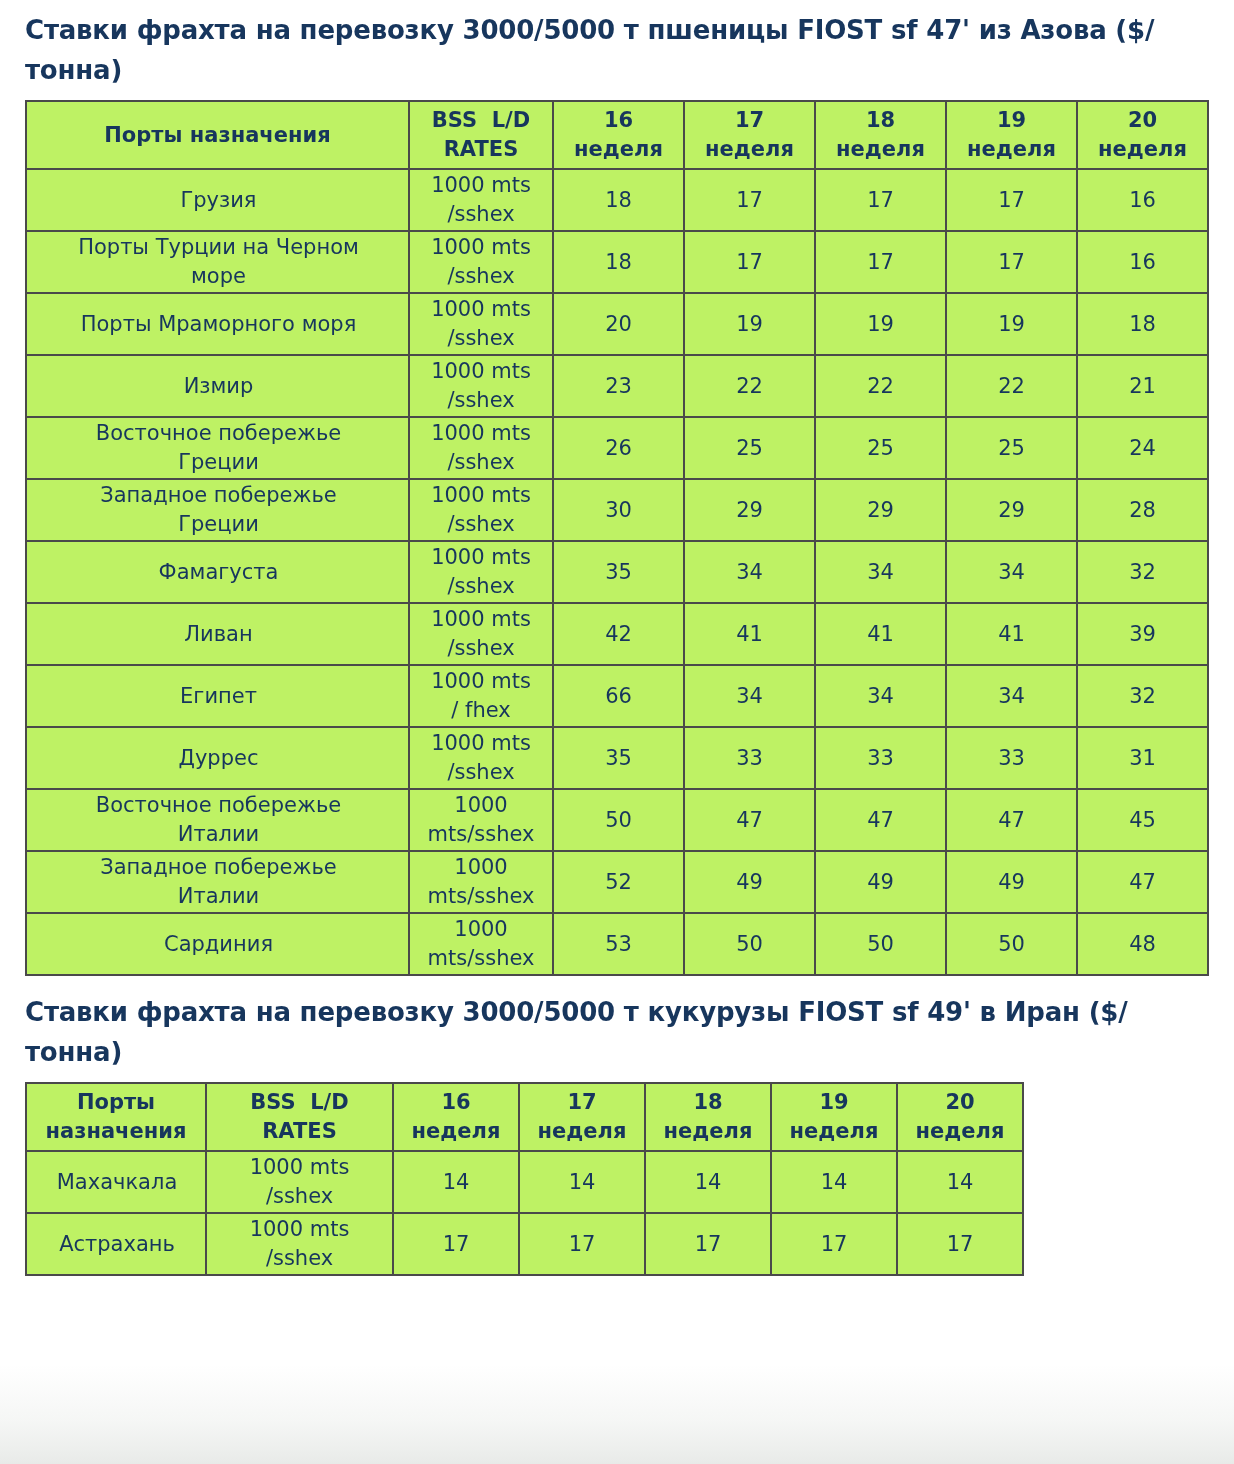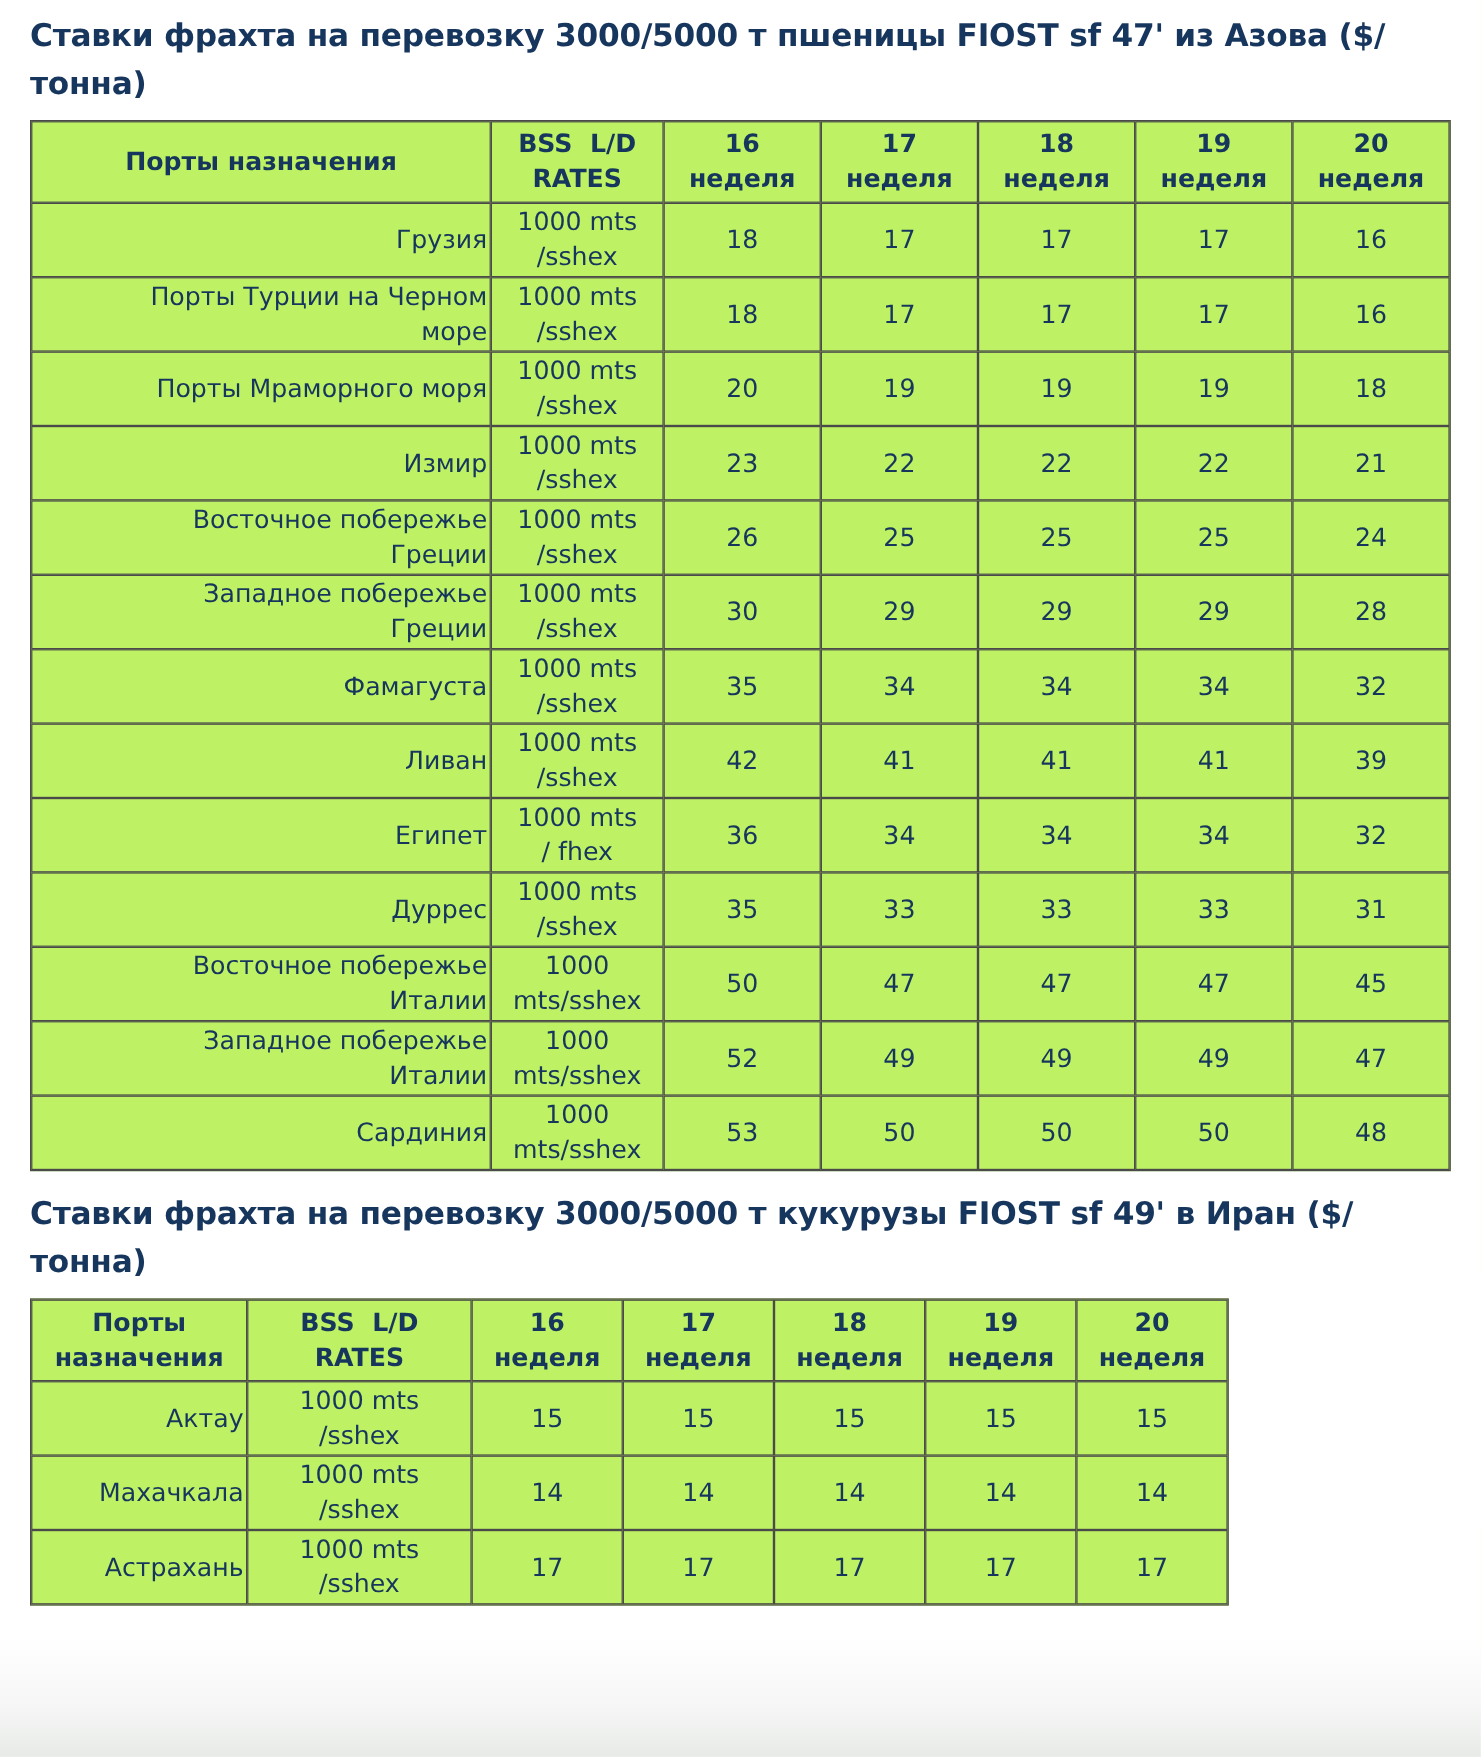--- a/index.html
+++ b/index.html
@@ -48,21 +48,21 @@
     vertical-align: middle;
     padding: 1px 2px;
     overflow: hidden;
   }
   table.rates th {
     font-weight: bold;
     text-align: center;
     padding: 4px 2px;
   }
   table.rates td.port {
-    text-align: right;
+    text-align: center;
     padding-left: 4px;
   }
   table.rates td.bss,
   table.rates td.num {
     text-align: center;
   }
   .bottom-fade {
     position: absolute;
     left: 0;
     right: 0;
@@ -192,21 +192,21 @@
           <td class="num">42</td>
           <td class="num">41</td>
           <td class="num">41</td>
           <td class="num">41</td>
           <td class="num">39</td>
         </tr>
         <tr>
           <td class="port">Египет</td>
           <td class="bss">1000 mts
 / fhex</td>
-          <td class="num">36</td>
+          <td class="num">66</td>
           <td class="num">34</td>
           <td class="num">34</td>
           <td class="num">34</td>
           <td class="num">32</td>
         </tr>
         <tr>
           <td class="port">Дуррес</td>
           <td class="bss">1000 mts
 /sshex</td>
           <td class="num">35</td>
@@ -276,30 +276,20 @@
           <th>18
 неделя</th>
           <th>19
 неделя</th>
           <th>20
 неделя</th>
         </tr>
       </thead>
       <tbody>
         <tr>
-          <td class="port">Актау</td>
-          <td class="bss">1000 mts
-/sshex</td>
-          <td class="num">15</td>
-          <td class="num">15</td>
-          <td class="num">15</td>
-          <td class="num">15</td>
-          <td class="num">15</td>
-        </tr>
-        <tr>
           <td class="port">Махачкала</td>
           <td class="bss">1000 mts
 /sshex</td>
           <td class="num">14</td>
           <td class="num">14</td>
           <td class="num">14</td>
           <td class="num">14</td>
           <td class="num">14</td>
         </tr>
         <tr>

